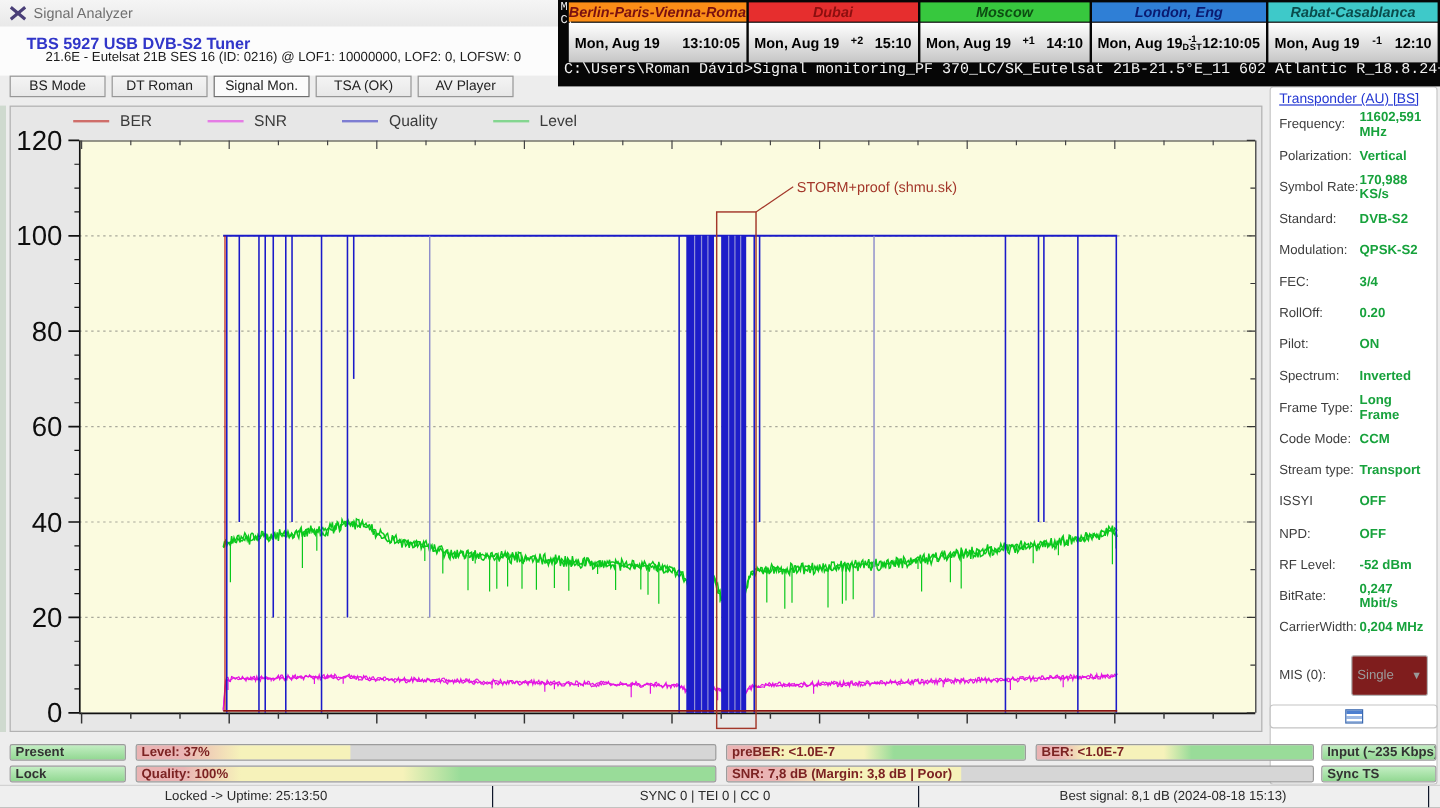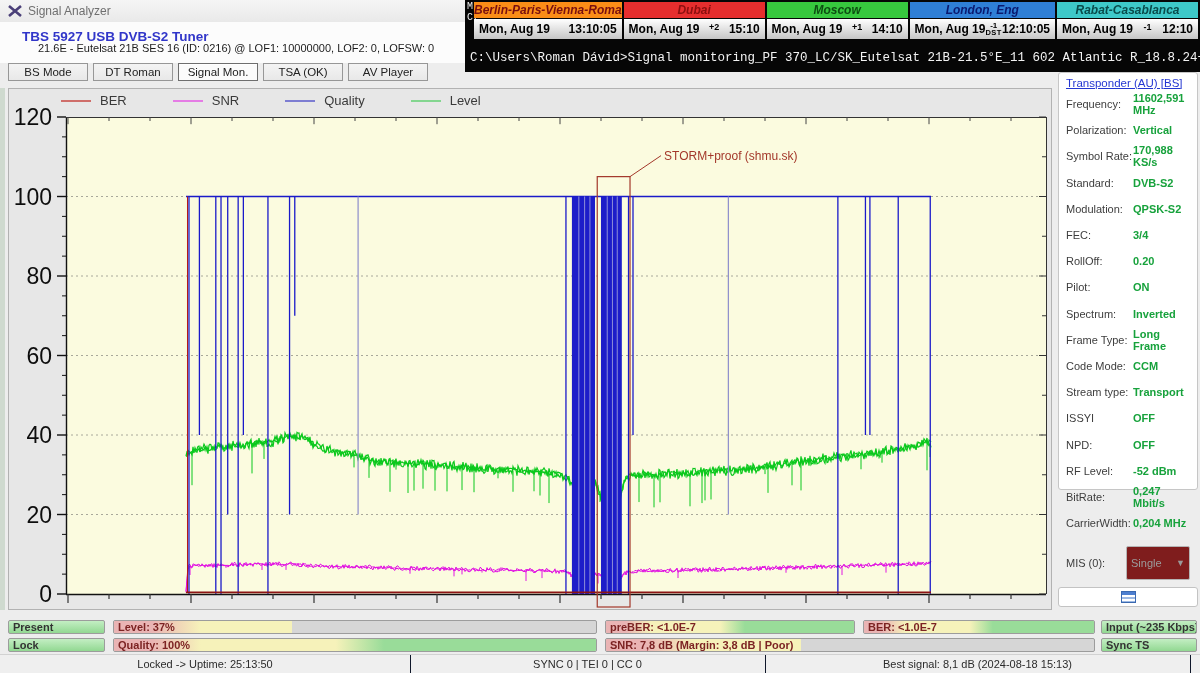--- a/index.html
+++ b/index.html
@@ -20,21 +20,21 @@
        background:linear-gradient(#f4f4f4,#e8e8e8);border:1px solid #979797;box-sizing:border-box;}
   .tab.active{background:#fbfbfb;border-color:#6e6e6e;box-shadow:inset 0 1px 0 #fff;font-weight:400;}
   
   .chart-panel{position:absolute;left:8px;top:88px;width:1044px;height:522px;background:#e7e7e7;
                border:1px solid #b2b2b2;box-sizing:border-box;}
   .left-edge{position:absolute;left:0;top:88px;width:5px;height:522px;background:#cfdacf;}
   .legend{position:absolute;left:52px;top:4px;display:flex;align-items:center;font-size:13px;color:#3a3a3a;}
   .legend .item{display:flex;align-items:center;margin-right:46px;}
   .legend .dash{width:30px;height:0;border-top:2px solid #000;margin-right:9px;}
   
-  .sidebar{position:absolute;left:1058px;top:72px;width:140px;height:418px;background:#fff;
+  .sidebar{position:absolute;left:1058px;top:72px;width:140px;height:582px;background:#fff;
            border:1px solid #c6c6c6;border-radius:3px;box-sizing:border-box;padding:2px 7px;}
   .sb-header{font-size:11.5px;color:#2437d2;text-decoration:underline;margin:2px 0 2px 0;}
   .sb-row{height:26.2px;display:flex;align-items:center;font-size:11px;}
   .sb-row .lbl{color:#3d3d3d;min-width:67px;}
   .sb-row .val{color:#17a23c;font-weight:bold;}
   .mis-row{margin-top:10px;display:flex;align-items:center;font-size:11px;}
   .mis-row .lbl{color:#3d3d3d;min-width:60px;}
   .mis-select{width:74px;height:19px;border:1px solid #b5b5b5;border-radius:2px;background:#7f1d1d;
               color:#9c9c9c;font-size:11px;line-height:17px;padding:16px 4px;box-sizing:border-box;
               display:flex;justify-content:space-between;align-items:center;}
@@ -65,21 +65,21 @@
                   font-size:11px;color:#2b2b2b;text-align:center;line-height:18px;overflow:hidden;}
   .seg1{left:0;width:410px}.seg2{left:410px;width:355px}.seg3{left:765px;width:425px}
   
   .overlay{position:absolute;left:465px;top:0;width:735px;height:72px;background:#060606;}
   .partials{position:absolute;left:2px;top:1px;color:#eee;font-family:"Liberation Mono","DejaVu Sans Mono",monospace;
             font-size:10px;line-height:11px;}
   .clocks{position:absolute;left:9px;top:2px;width:724px;display:flex;gap:2px;}
   .clock{flex:1;}
   .clock .chead{height:16px;line-height:16px;text-align:center;font-size:12px;font-weight:bold;font-style:italic;
                 white-space:nowrap;overflow:hidden;}
-  .clock .ctime{height:20px;background:linear-gradient(#ffffff,#c6c6c6);color:#000;font-size:12px;font-weight:bold;
+  .clock .ctime{height:33px;background:linear-gradient(#ffffff,#c6c6c6);color:#000;font-size:12px;font-weight:bold;
                 display:flex;align-items:center;padding:0 5px;margin-top:1px;}
   .clock .cdate{white-space:nowrap;}
   .clock .coffwrap{flex:1;text-align:center;}
   .clock .off{font-size:9px;font-weight:bold;position:relative;top:-3px;}
   .clock .offstack{display:inline-block;vertical-align:middle;line-height:7px;}
   .clock .offstack .o1{font-size:8px;display:block;text-align:center;}
   .clock .offstack .o2{font-size:7.5px;display:block;letter-spacing:.5px;}
   .clock .cval{white-space:nowrap;}
   .console{position:absolute;left:5px;top:51px;color:#f2f2f2;font-size:12.5px;white-space:nowrap;
            font-family:"Liberation Mono","DejaVu Sans Mono",monospace;}

